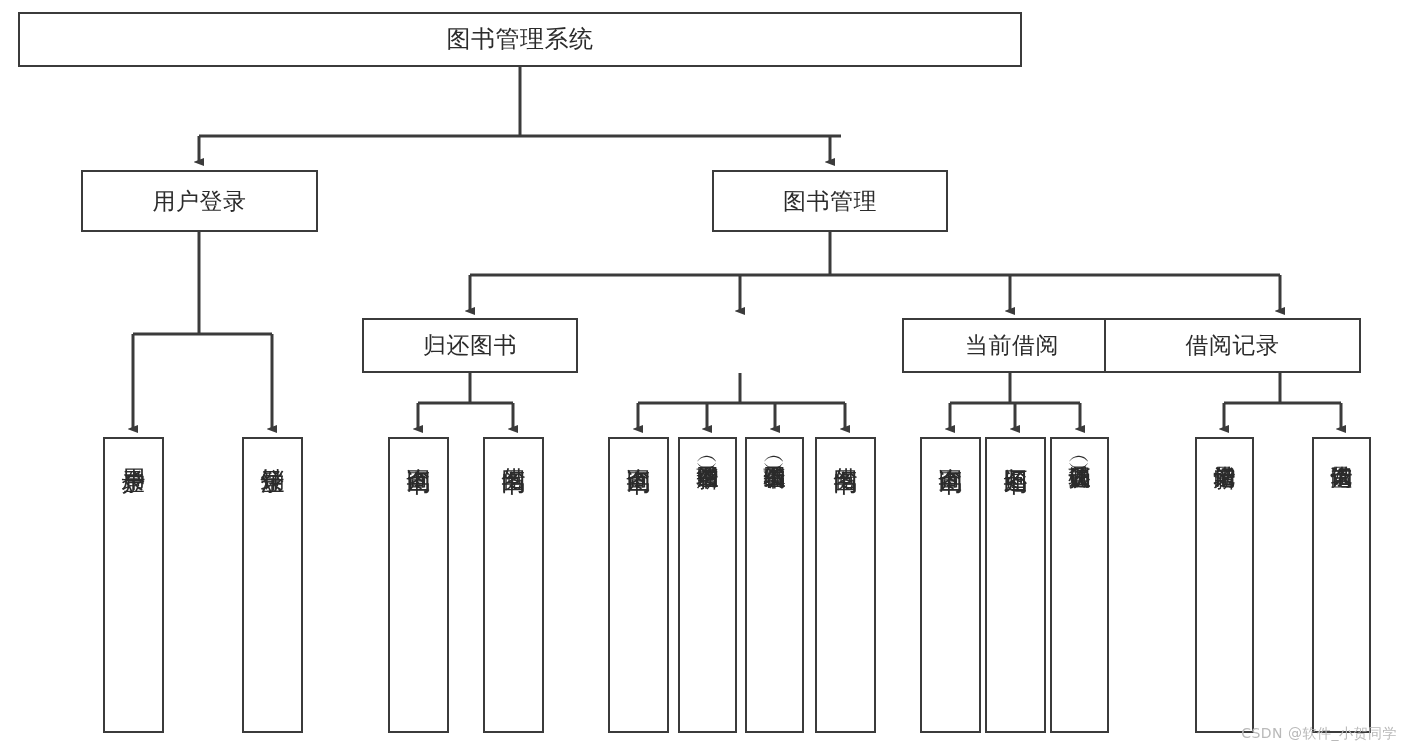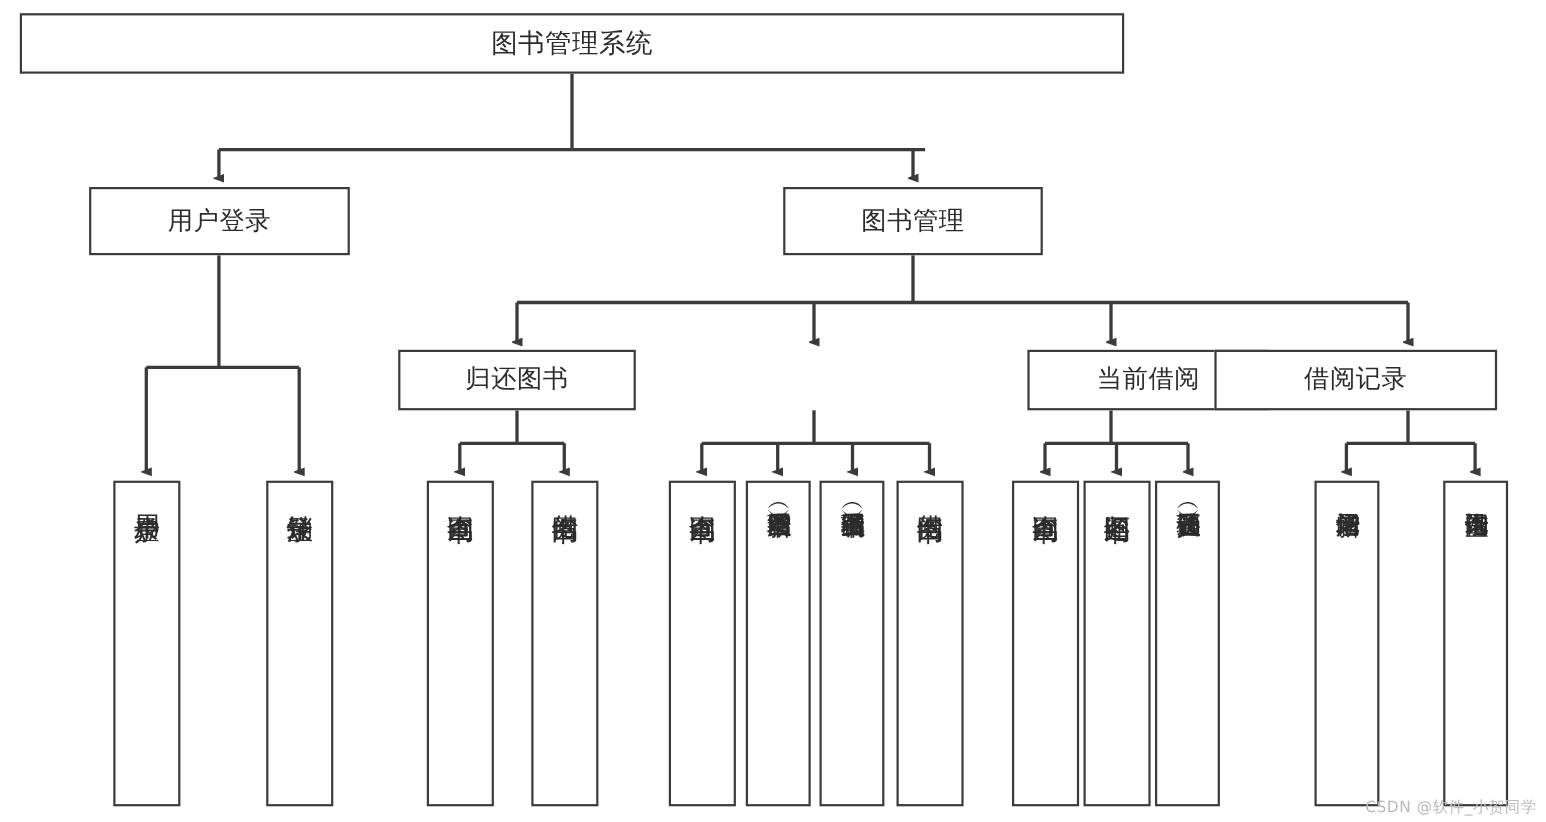--- a/index.html
+++ b/index.html
@@ -141,21 +141,21 @@
   <div class="node horiz" style="left:81px; top:170px; width:237px; height:62px;">
     <span class="label">用户登录</span>
   </div>
   <div class="node horiz" style="left:712px; top:170px; width:236px; height:62px;">
     <span class="label">图书管理</span>
   </div>
 
   <div class="node horiz" style="left:362px; top:318px; width:216px; height:55px;">
     <span class="label">归还图书</span>
   </div>
-  <div class="node horiz" style="left:934px; top:318px; width:220px; height:55px;">
+  <div class="node horiz" style="left:902px; top:318px; width:220px; height:55px;">
     <span class="label">当前借阅</span>
   </div>
   <div class="node horiz" style="left:1104px; top:318px; width:257px; height:55px;">
     <span class="label">借阅记录</span>
   </div>
 
   <div class="node vert" style="left:103px; top:437px; width:61px; height:296px;">
     <span class="label">用户登录</span>
   </div>
   <div class="node vert" style="left:242px; top:437px; width:61px; height:296px;">

